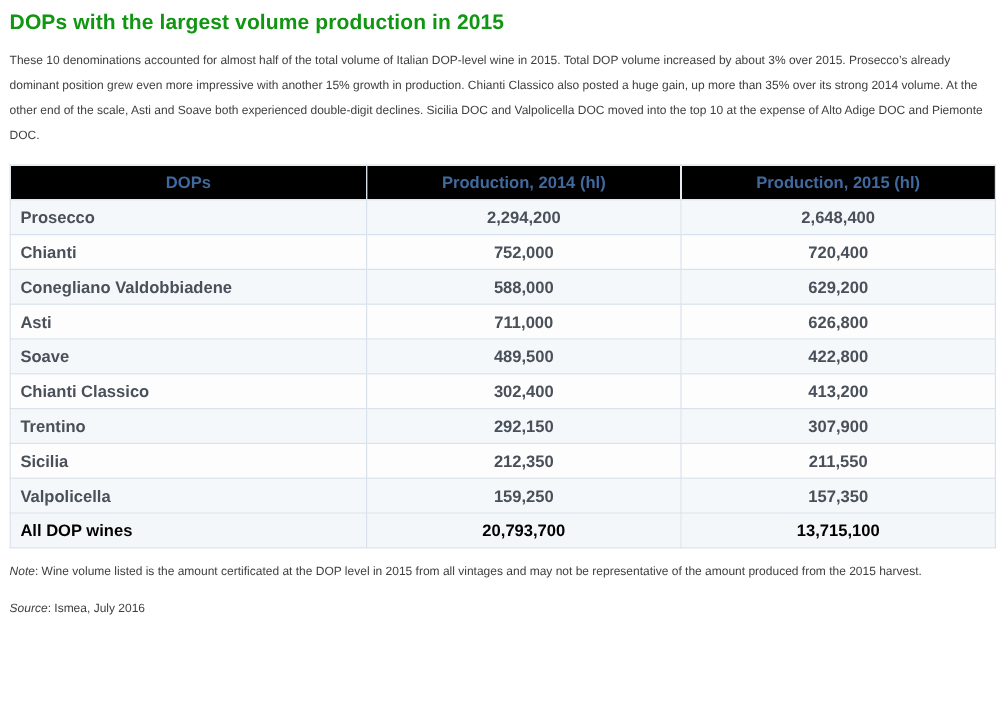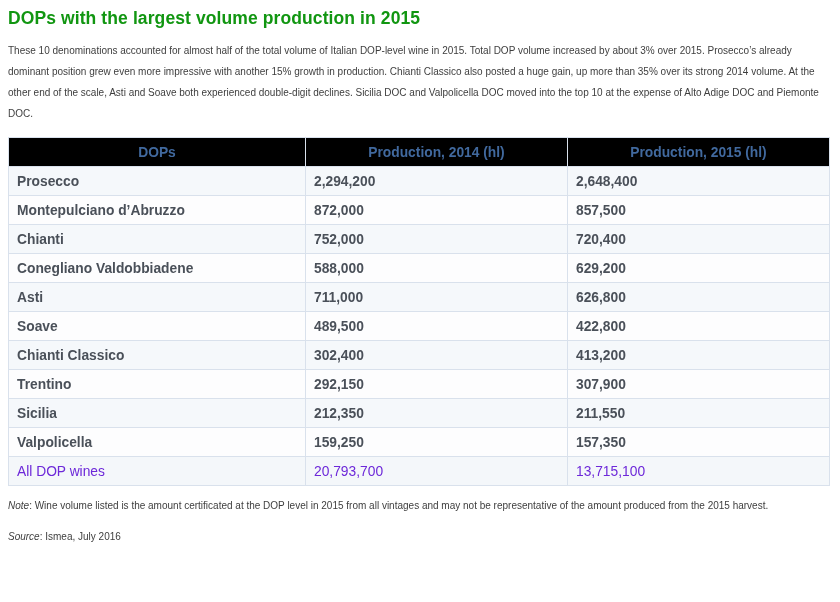--- a/index.html
+++ b/index.html
@@ -45,36 +45,36 @@
     font-weight: bold;
   }
   .production-table th {
     background: #000000;
     color: #41699e;
     font-weight: bold;
     text-align: center;
   }
   .production-table td {
     color: #4a5059;
-    text-align: left;
+    text-align: center;
   }
   .production-table td.dop-cell {
     text-align: left;
   }
   .production-table col.col-dop  { width: 297px; }
   .production-table col.col-2014 { width: 262px; }
   .production-table col.col-2015 { width: 262px; }
   .production-table tbody tr:nth-child(odd)  { background: #f5f8fb; }
   .production-table tbody tr:nth-child(even) { background: #fdfdfe; }
   .production-table tfoot tr {
     background: #f4f7fa;
   }
   .production-table tfoot td {
-    font-weight: normal;
-    color: #6d28d9;
+    font-weight: bold;
+    color: #000000;
   }
   .note {
     margin: 9px 0 0 0;
     width: 822px;
     font-size: 10px;
     line-height: 21px;
     color: #3e3e3e;
   }
   .note .lbl {
     font-style: italic;
@@ -103,25 +103,20 @@
         <th>DOPs</th>
         <th>Production, 2014 (hl)</th>
         <th>Production, 2015 (hl)</th>
       </tr>
     </thead>
     <tbody>
       <tr>
         <td class="dop-cell">Prosecco</td>
         <td>2,294,200</td>
         <td>2,648,400</td>
-      </tr>
-      <tr>
-        <td class="dop-cell">Montepulciano d’Abruzzo</td>
-        <td>872,000</td>
-        <td>857,500</td>
       </tr>
       <tr>
         <td class="dop-cell">Chianti</td>
         <td>752,000</td>
         <td>720,400</td>
       </tr>
       <tr>
         <td class="dop-cell">Conegliano Valdobbiadene</td>
         <td>588,000</td>
         <td>629,200</td>

